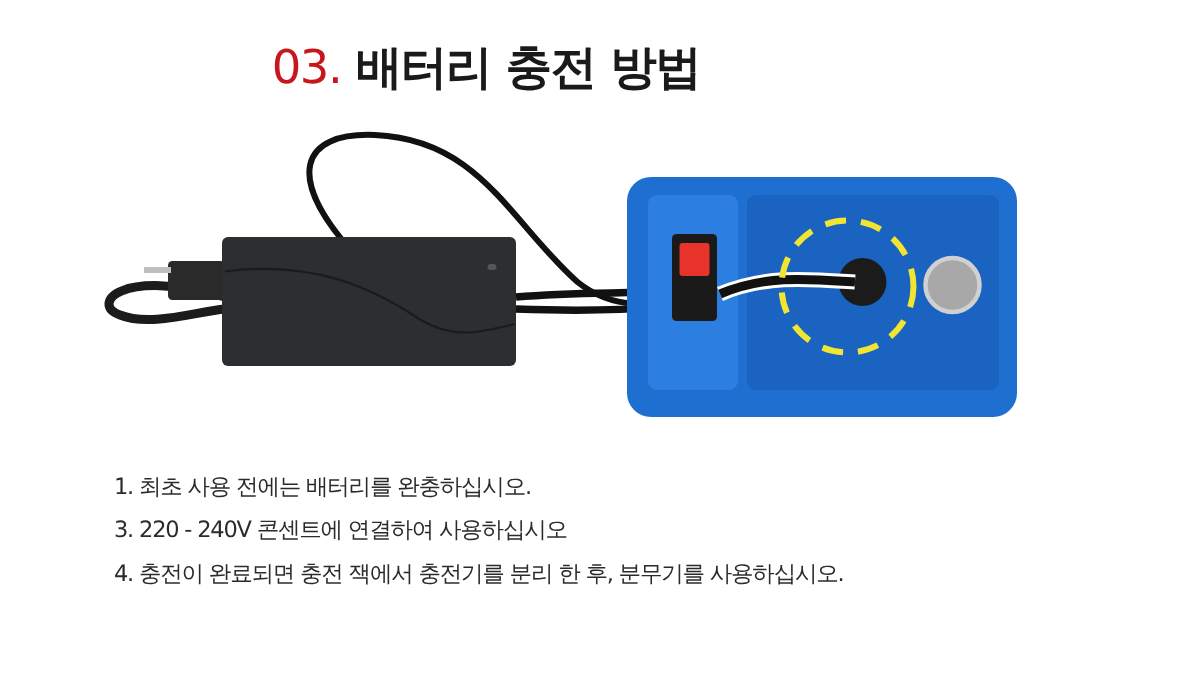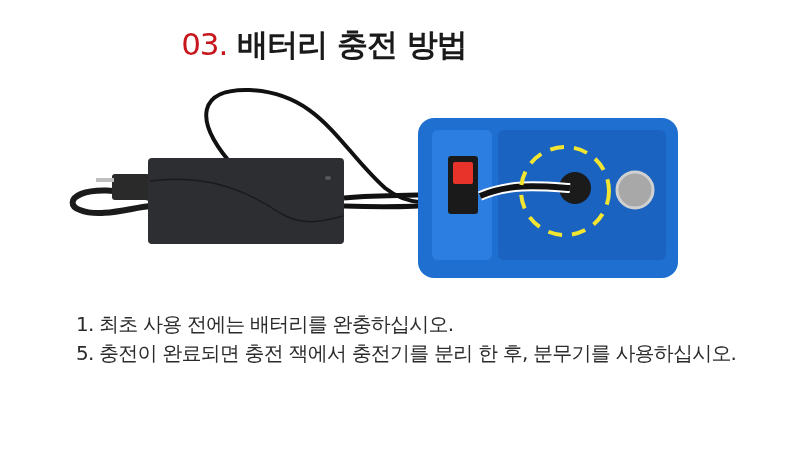--- a/index.html
+++ b/index.html
@@ -1,21 +1,21 @@
 <!DOCTYPE html>
 <html><head>
   <meta charset="utf-8">
   <style>
     html, body { margin: 0; padding: 0; background: #ffffff; }
     body { width: 800px; height: 463px; overflow: hidden; position: relative; font-family: "DejaVu Sans", sans-serif; }
     .title { position: absolute; top: 24px; left: 0; width: 648px; text-align: center; font-size: 31px; font-weight: bold; color: #1a1a1a; letter-spacing: -1px; }
     .title .num { color: #c8161d; font-weight: normal; }
     .figure { position: absolute; left: 40px; top: 78px; width: 660px; height: 200px; }
     .steps { position: absolute; left: 76px; top: 310px; margin: 0; padding: 0; list-style: none; }
-    .steps li { font-size: 20px; color: #2b2b2b; height: 29px; line-height: 29px; letter-spacing: -0.8px; white-space: nowrap; }
+    .steps li { font-size: 15px; color: #2b2b2b; height: 29px; line-height: 29px; letter-spacing: -0.8px; white-space: nowrap; }
   </style>
 </head>
 <body>
 
 <div class="title">
   <span class="num">03.</span>
   <span>배터리 충전 방법</span>
 </div>
 
 <svg class="figure" viewBox="0 0 660 200" width="660" height="200">
@@ -47,14 +47,15 @@
   </g>
 
   <path d="M440 118 C 470 105, 500 108, 530 110" fill="none" stroke="#ffffff" stroke-width="10"></path>
   <path d="M440 118 C 470 105, 500 108, 530 110" fill="none" stroke="#111" stroke-width="6"></path>
 
   <circle cx="525" cy="113" r="44" fill="none" stroke="#f2e531" stroke-width="4" stroke-dasharray="14 10"></circle>
 </svg>
 
 <ul class="steps">
   <li>1. 최초 사용 전에는 배터리를 완충하십시오.</li>
-  <li>5. 충전이 완료되면 충전 잭에서 충전기를 분리 한 후, 분무기를 사용하십시오.</li>
+  <li>3. 220 - 240V 콘센트에 연결하여 사용하십시오</li>
+  <li>4. 충전이 완료되면 충전 잭에서 충전기를 분리 한 후, 분무기를 사용하십시오.</li>
 </ul>
 
 </body></html>

